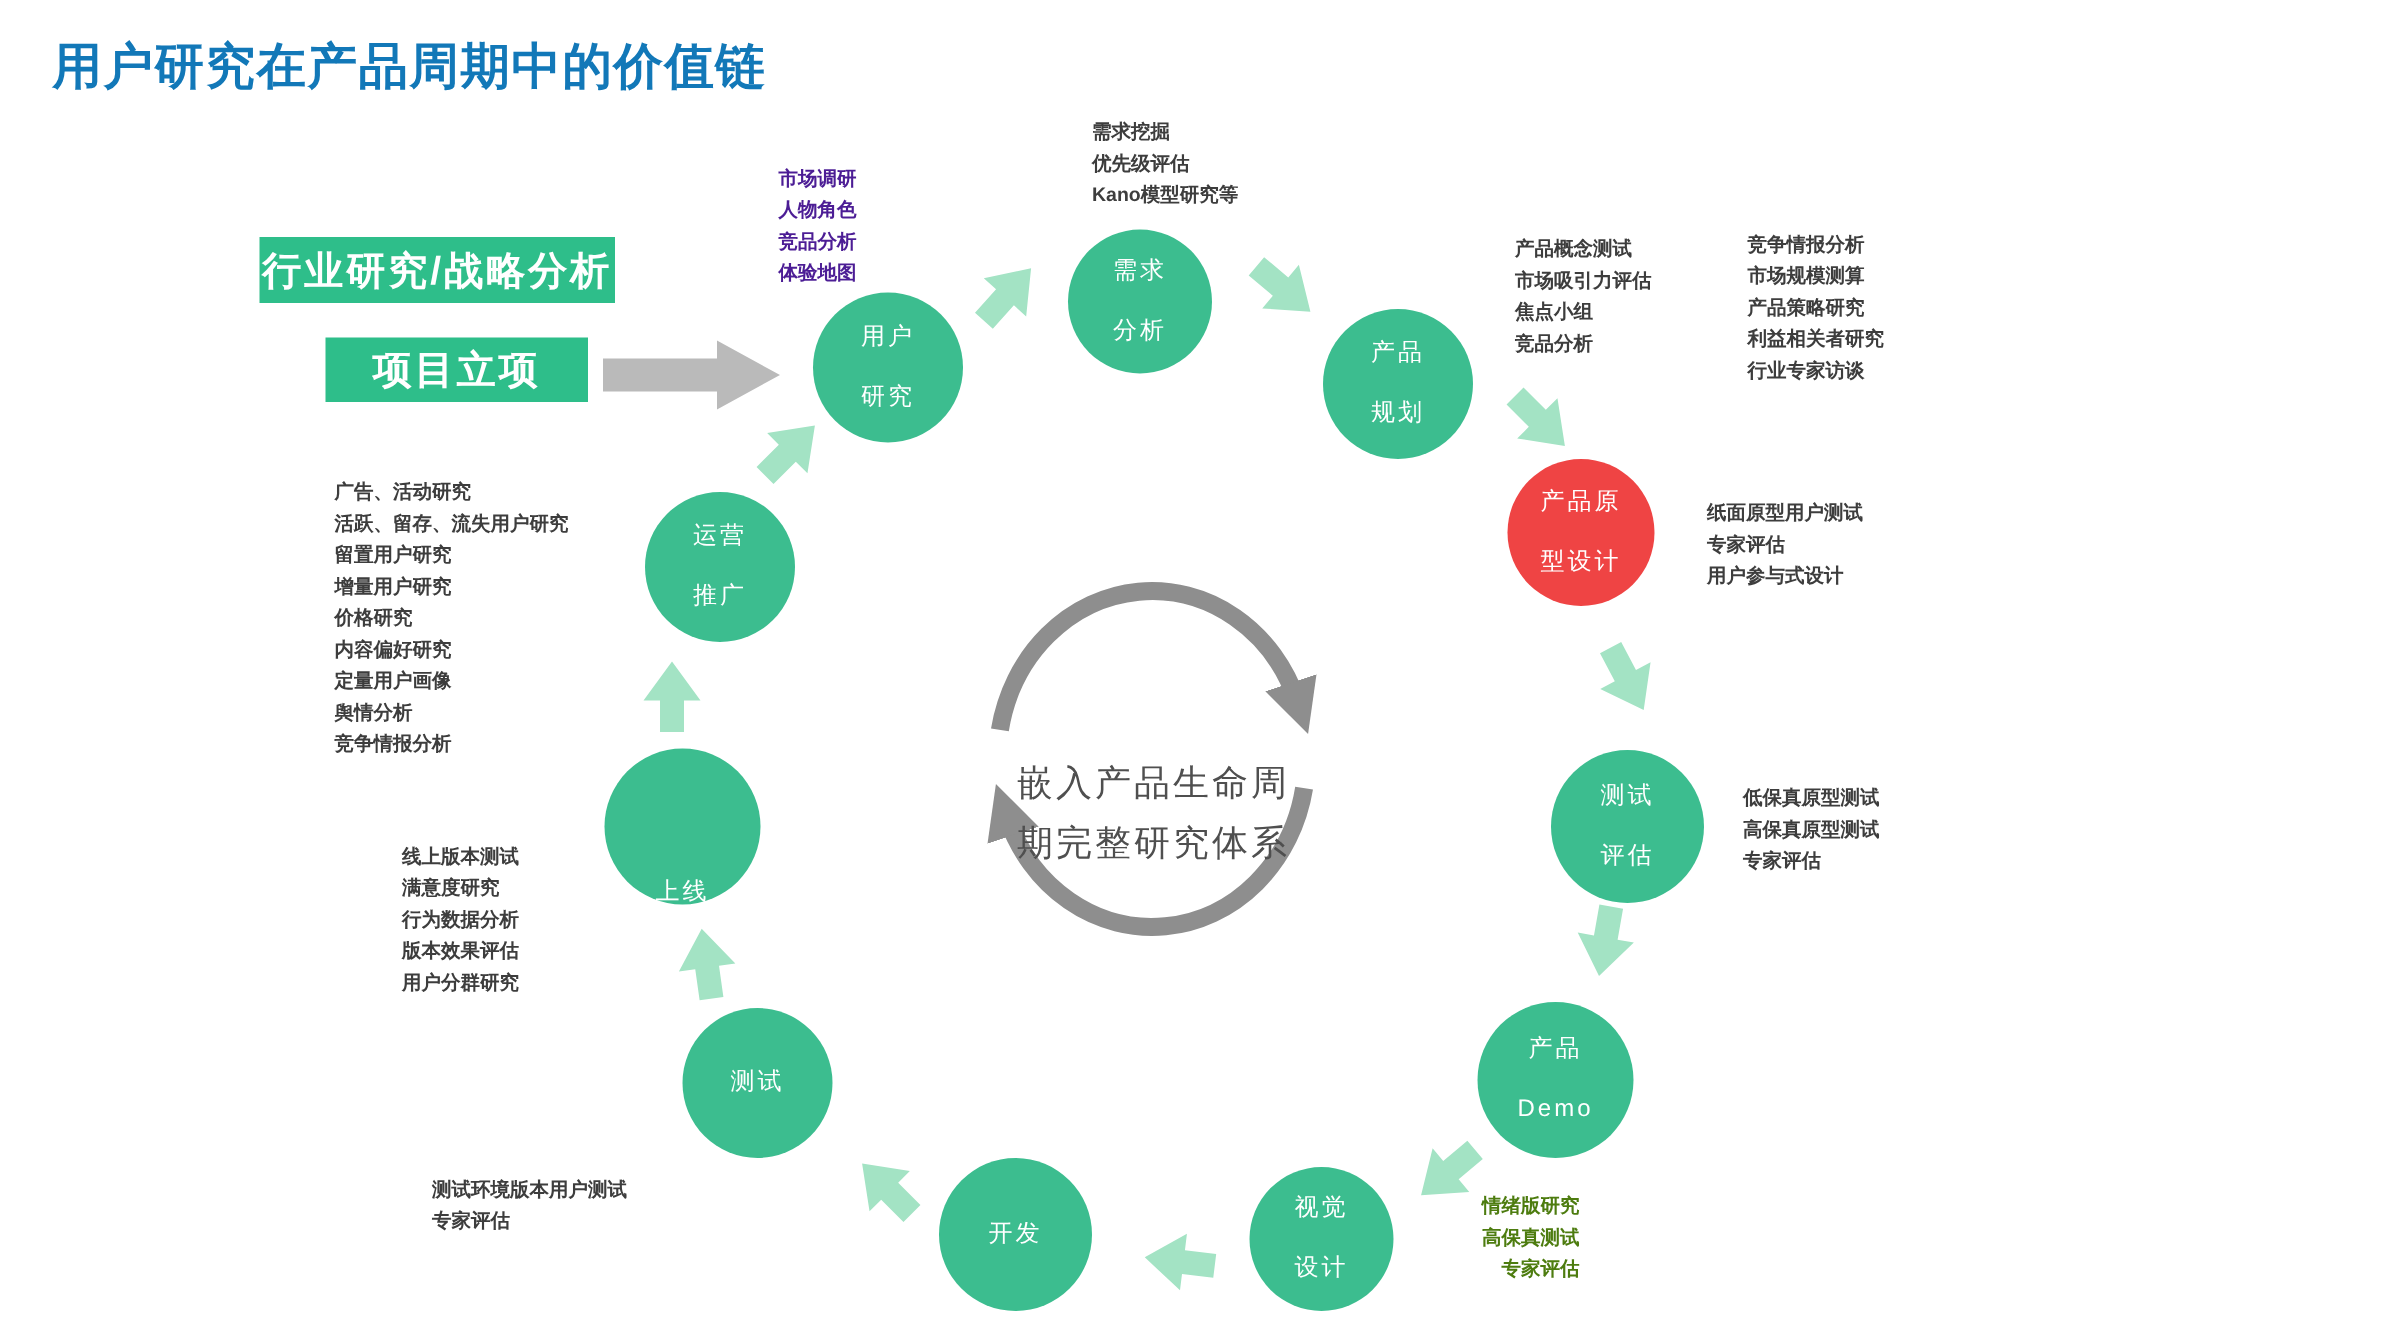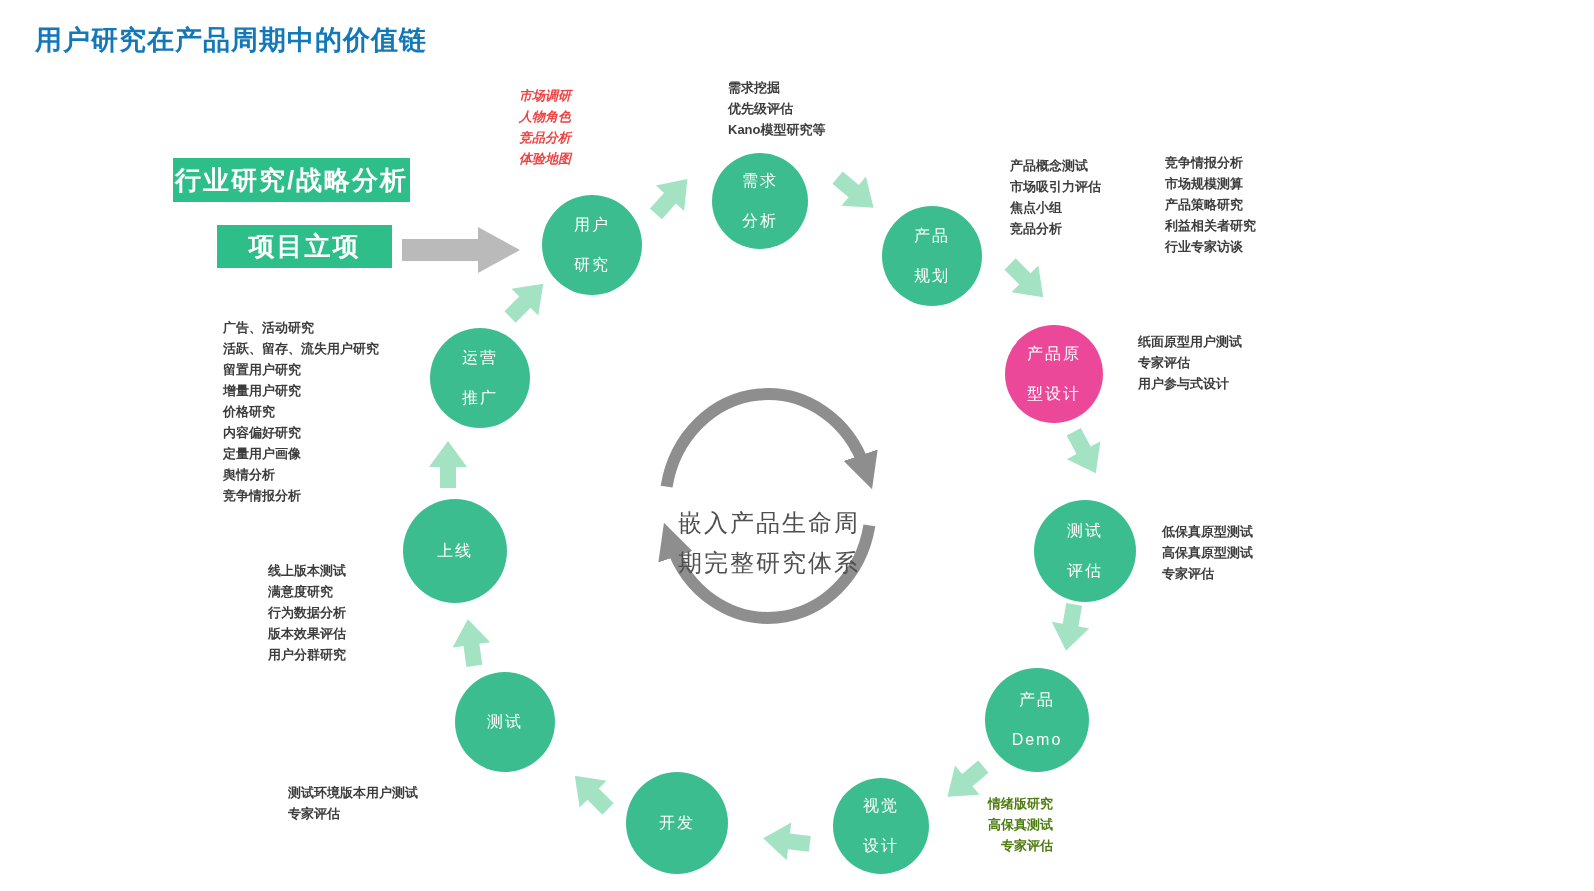--- a/index.html
+++ b/index.html
@@ -1,18 +1,18 @@
 <!DOCTYPE html>
 <html><head>
 <meta charset="utf-8">
 <style>
   html,body{margin:0;padding:0;background:#fff;}
   .canvas{position:relative;width:1594px;height:891px;background:#ffffff;overflow:hidden;
           font-family:"Liberation Sans","DejaVu Sans",sans-serif;}
-  .page-title{position:absolute;left:35px;top:22px;font-size:27px;font-weight:bold;letter-spacing:1px;white-space:nowrap;}
+  .page-title{position:absolute;left:35px;top:22px;font-size:33px;font-weight:bold;letter-spacing:1px;white-space:nowrap;}
   #shape-layer{position:absolute;left:0;top:0;width:1594px;height:891px;pointer-events:none;}
   .prebox{position:absolute;display:flex;align-items:center;justify-content:center;
           color:#ffffff;font-weight:bold;font-size:26px;letter-spacing:2px;white-space:nowrap;}
   .stage-circle{position:absolute;border-radius:50%;display:flex;flex-direction:column;gap:24px;
                 align-items:center;justify-content:center;color:#ffffff;text-align:center;}
   .stage-circle .ln{display:block;font-size:16px;line-height:1;letter-spacing:2px;white-space:nowrap;}
   .note{position:absolute;font-weight:bold;font-size:13px;line-height:21px;white-space:nowrap;}
   .note div{white-space:nowrap;}
   .center-text{position:absolute;font-size:24px;line-height:40px;letter-spacing:2px;white-space:nowrap;}
 </style>
@@ -50,21 +50,21 @@
         <span class="ln">研究</span>
       </div>
       <div class="stage-circle" style="left: 712px; top: 153px; width: 96px; height: 96px; background: rgb(60, 189, 143);">
         <span class="ln">需求</span>
         <span class="ln">分析</span>
       </div>
       <div class="stage-circle" style="left: 882px; top: 206px; width: 100px; height: 100px; background: rgb(60, 189, 143);">
         <span class="ln">产品</span>
         <span class="ln">规划</span>
       </div>
-      <div class="stage-circle" style="left: 1005px; top: 325px; width: 98px; height: 98px; background: #ec4899;">
+      <div class="stage-circle" style="left: 1005px; top: 306px; width: 98px; height: 98px; background: #ef4444;">
         <span class="ln">产品原</span>
         <span class="ln">型设计</span>
       </div>
       <div class="stage-circle" style="left: 1034px; top: 500px; width: 102px; height: 102px; background: rgb(60, 189, 143);">
         <span class="ln">测试</span>
         <span class="ln">评估</span>
       </div>
       <div class="stage-circle" style="left: 985px; top: 668px; width: 104px; height: 104px; background: rgb(60, 189, 143);">
         <span class="ln">产品</span>
         <span class="ln">Demo</span>
@@ -72,28 +72,28 @@
       <div class="stage-circle" style="left: 833px; top: 778px; width: 96px; height: 96px; background: rgb(60, 189, 143);">
         <span class="ln">视觉</span>
         <span class="ln">设计</span>
       </div>
       <div class="stage-circle" style="left: 626px; top: 772px; width: 102px; height: 102px; background: rgb(60, 189, 143); gap: 0px;">
         <span class="ln">开发</span>
       </div>
       <div class="stage-circle" style="left: 455px; top: 672px; width: 100px; height: 100px; background: rgb(60, 189, 143); gap: 0px;">
         <span class="ln">测试</span>
       </div>
-      <div class="stage-circle" style="left: 403px; top: 499px; width: 104px; height: 104px; background: rgb(60, 189, 143); gap: 0px;">
+      <div class="stage-circle" style="left: 403px; top: 499px; width: 104px; height: 104px; background: rgb(60, 189, 143); gap: 0px; justify-content: flex-end;">
         <span class="ln">上线</span>
       </div>
       <div class="stage-circle" style="left: 430px; top: 328px; width: 100px; height: 100px; background: rgb(60, 189, 143);">
         <span class="ln">运营</span>
         <span class="ln">推广</span>
       </div>
-      <div class="note" style="left: 519px; top: 85px; color: #ef4444; font-style: italic;">
+      <div class="note" style="left: 519px; top: 108px; color: #4c1d95;">
         <div>市场调研</div>
         <div>人物角色</div>
         <div>竞品分析</div>
         <div>体验地图</div>
       </div>
       <div class="note" style="left: 728px; top: 77px; color: rgb(61, 61, 61);">
         <div>需求挖掘</div>
         <div>优先级评估</div>
         <div>Kano模型研究等</div>
       </div>

